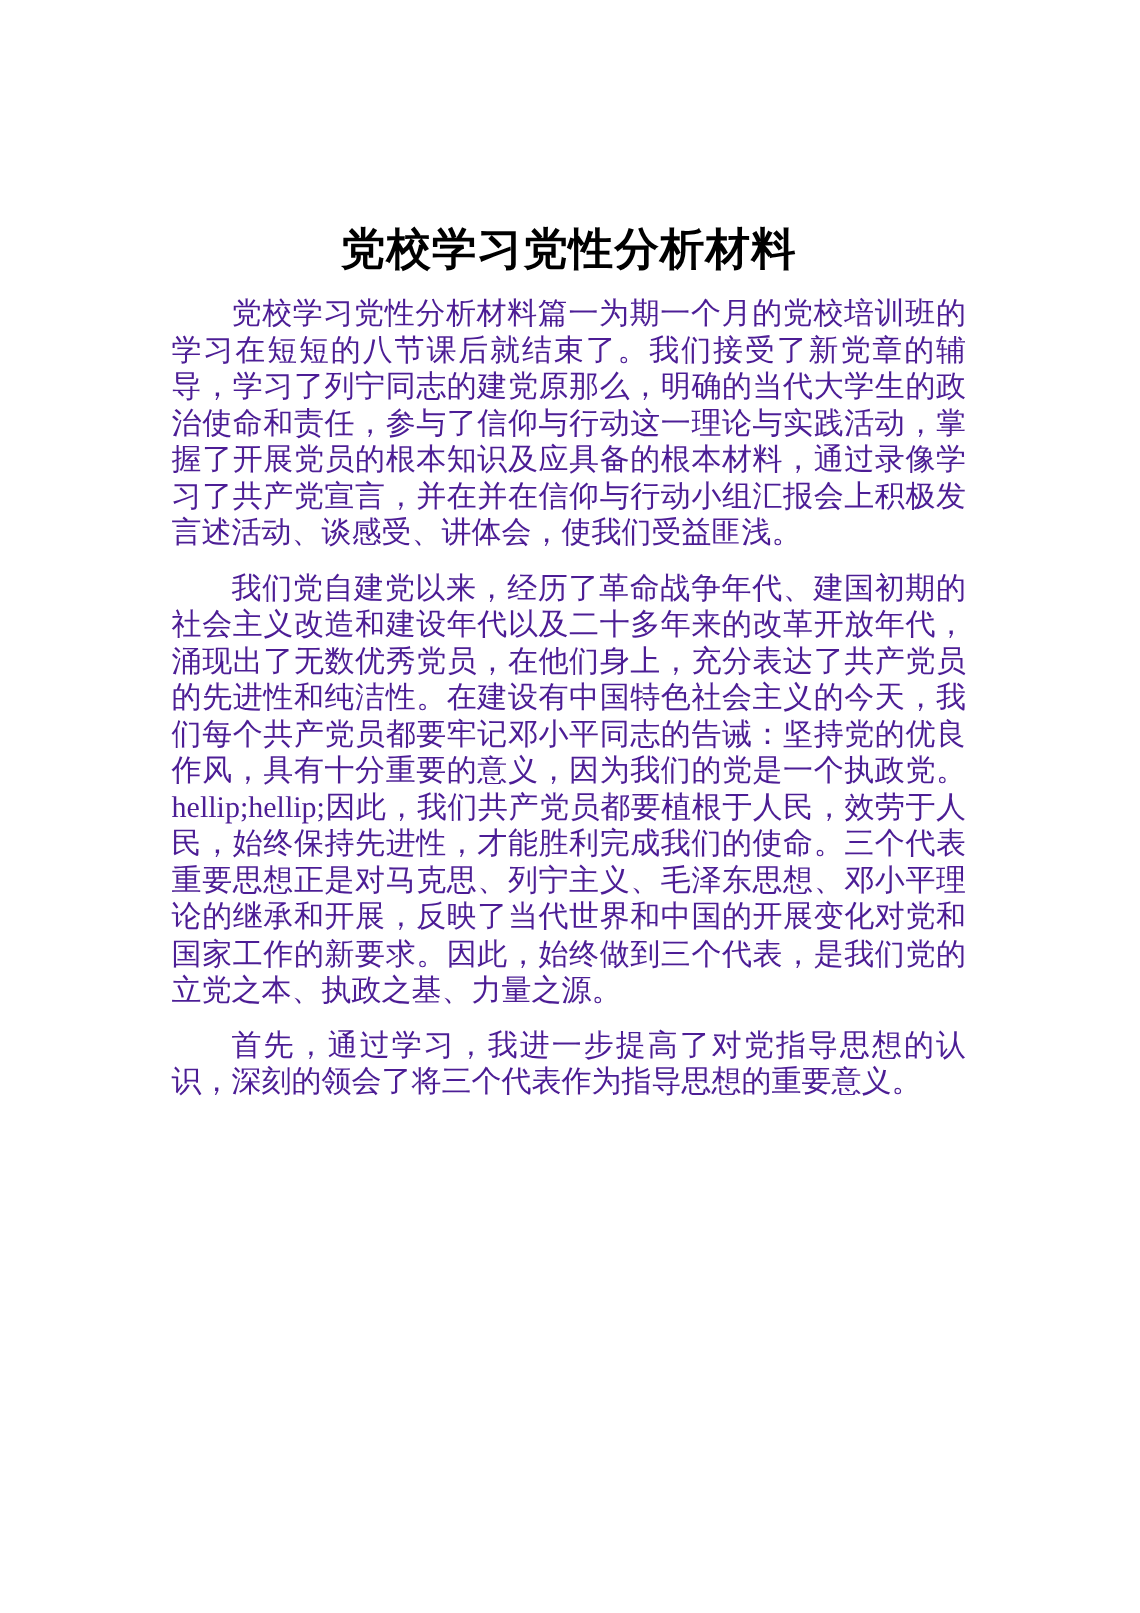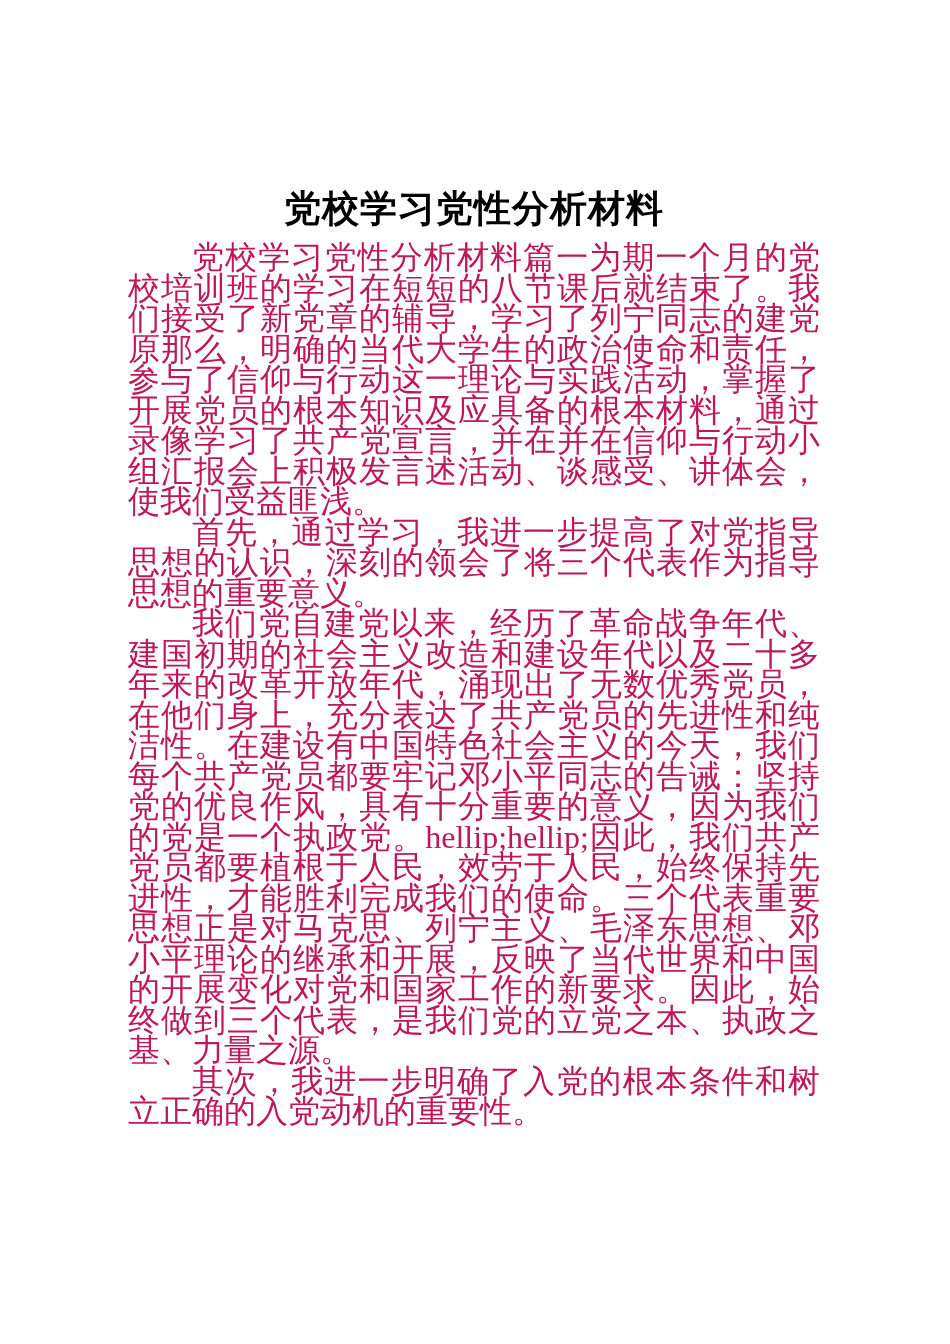--- a/index.html
+++ b/index.html
@@ -25,43 +25,42 @@
     margin: 0 0 10px 0;
     font-size: 37px;
     line-height: 46px;
     font-weight: bold;
     text-align: center;
     color: #000000;
     letter-spacing: 1px;
     white-space: nowrap;
   }
   .paragraphs p {
-    margin: 0;
-    font-size: 32px;
+    margin: 15px;
+    font-size: 25px;
     line-height: 30.5px;
-    color: #be185d;
+    color: #4c1d95;
     text-indent: 2em;
     text-align: justify;
     text-justify: inter-character;
     word-break: break-all;
     overflow-wrap: anywhere;
     font-weight: 400;
   }
 </style>
 </head>
 <body>
 
 <div class="page">
   <div class="content">
     <h1 class="title">党校学习党性分析材料</h1>
     <div class="paragraphs">
 
         <p>党校学习党性分析材料篇一为期一个月的党校培训班的学习在短短的八节课后就结束了。我们接受了新党章的辅导，学习了列宁同志的建党原那么，明确的当代大学生的政治使命和责任，参与了信仰与行动这一理论与实践活动，掌握了开展党员的根本知识及应具备的根本材料，通过录像学习了共产党宣言，并在并在信仰与行动小组汇报会上积极发言述活动、谈感受、讲体会，使我们受益匪浅。</p>
 
+        <p>我们党自建党以来，经历了革命战争年代、建国初期的社会主义改造和建设年代以及二十多年来的改革开放年代，涌现出了无数优秀党员，在他们身上，充分表达了共产党员的先进性和纯洁性。在建设有中国特色社会主义的今天，我们每个共产党员都要牢记邓小平同志的告诫：坚持党的优良作风，具有十分重要的意义，因为我们的党是一个执政党。hellip;hellip;因此，我们共产党员都要植根于人民，效劳于人民，始终保持先进性，才能胜利完成我们的使命。三个代表重要思想正是对马克思、列宁主义、毛泽东思想、邓小平理论的继承和开展，反映了当代世界和中国的开展变化对党和国家工作的新要求。因此，始终做到三个代表，是我们党的立党之本、执政之基、力量之源。</p>
+
         <p>首先，通过学习，我进一步提高了对党指导思想的认识，深刻的领会了将三个代表作为指导思想的重要意义。</p>
 
-        <p>我们党自建党以来，经历了革命战争年代、建国初期的社会主义改造和建设年代以及二十多年来的改革开放年代，涌现出了无数优秀党员，在他们身上，充分表达了共产党员的先进性和纯洁性。在建设有中国特色社会主义的今天，我们每个共产党员都要牢记邓小平同志的告诫：坚持党的优良作风，具有十分重要的意义，因为我们的党是一个执政党。hellip;hellip;因此，我们共产党员都要植根于人民，效劳于人民，始终保持先进性，才能胜利完成我们的使命。三个代表重要思想正是对马克思、列宁主义、毛泽东思想、邓小平理论的继承和开展，反映了当代世界和中国的开展变化对党和国家工作的新要求。因此，始终做到三个代表，是我们党的立党之本、执政之基、力量之源。</p>
-
-        <p>其次，我进一步明确了入党的根本条件和树立正确的入党动机的重要性。</p>
 
       </div>
   </div>
 </div>
 
 </body></html>

